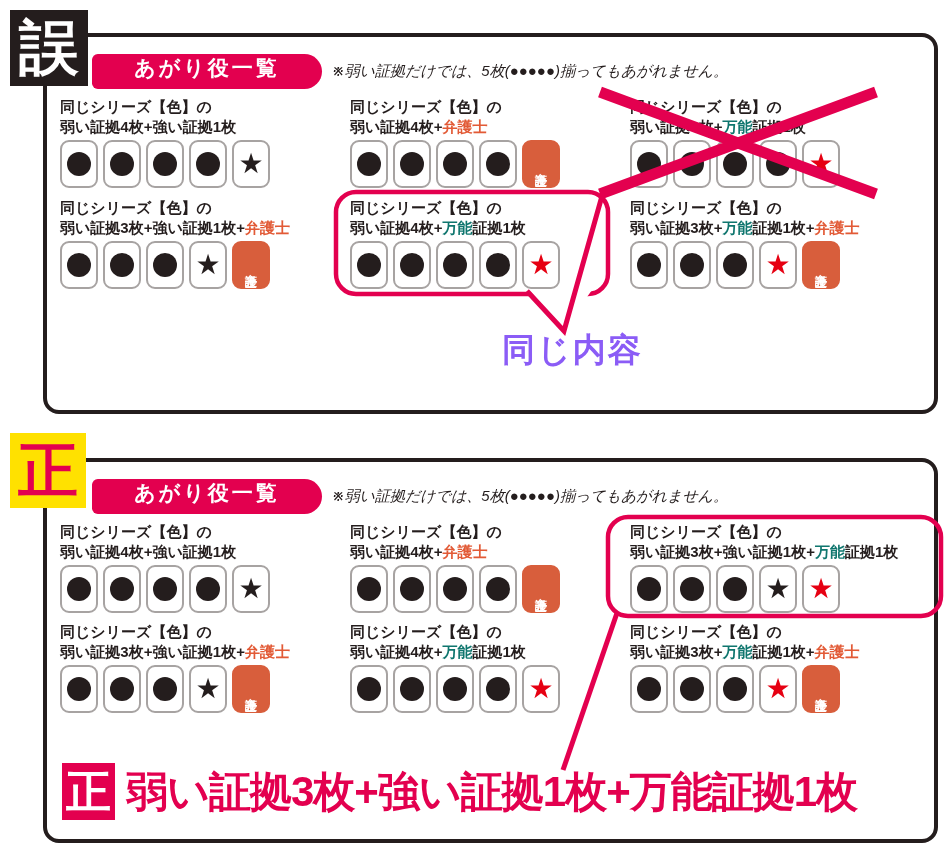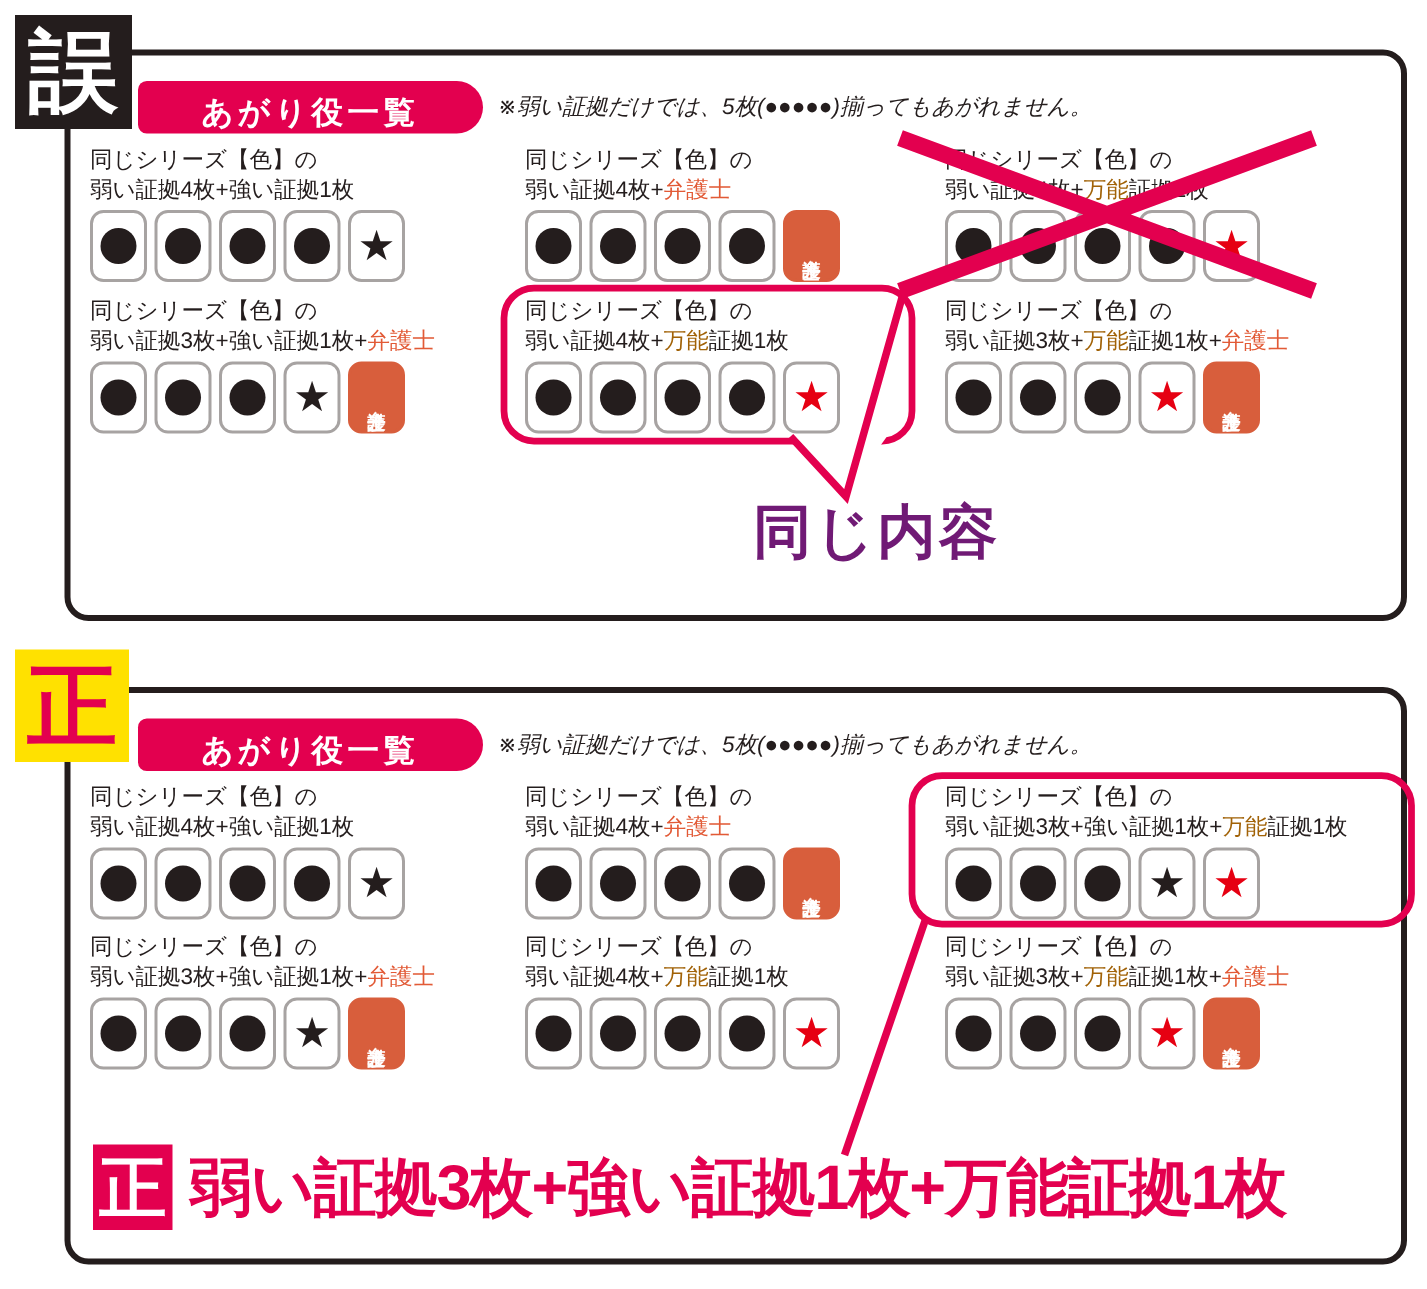--- a/index.html
+++ b/index.html
@@ -14,42 +14,42 @@
   #panel-error{top:33px;height:381px;}
   #panel-correct{top:458px;height:385px;}
   .stampbox{
     position:absolute;display:flex;align-items:center;justify-content:center;
     font-weight:bold;z-index:6;line-height:1;
   }
   #stamp-error{left:10px;top:10px;width:78px;height:76px;background:#241d1d;color:#ffffff;font-size:60px;}
   #stamp-correct{left:10px;top:433px;width:76px;height:75px;background:#ffe100;color:#e3004f;font-size:60px;}
   .badge{
     position:absolute;left:45px;top:17px;width:230px;height:35px;background:#e3004f;color:#ffffff;
-    border-radius:6px 18px 18px 6px;display:flex;align-items:flex-end;justify-content:center;
+    border-radius:6px 18px 18px 6px;display:flex;align-items:flex-start;justify-content:center;
     font-size:21px;font-weight:bold;letter-spacing:3px;
   }
   .note{position:absolute;left:285px;top:25px;font-size:15px;font-weight:500;white-space:nowrap;font-style:italic;}
   .combo{position:absolute;}
-  .combo .lbl{font-size:15px;line-height:20px;font-weight:400;white-space:nowrap;}
-  .seg-red{color:#a16207;}
+  .combo .lbl{font-size:15px;line-height:20px;font-weight:700;white-space:nowrap;}
+  .seg-red{color:#0f766e;}
   .seg-orange{color:#e25a36;}
   .tiles{display:flex;gap:5px;margin-top:3px;}
   .tile{
     width:38px;height:48px;background:#ffffff;border:2px solid #a7a3a2;border-radius:9px;
     display:flex;align-items:center;justify-content:center;box-sizing:border-box;line-height:1;
   }
   .tile.star-black{color:#241d1d;font-size:28px;}
   .tile.star-red{color:#e60012;font-size:28px;}
   .tile .dotg{width:24px;height:24px;border-radius:50%;background:#241d1d;}
   .tile.lawyer{
     background:#d85e3c;border-color:#d85e3c;color:#ffffff;font-size:12px;font-weight:bold;
     writing-mode:vertical-rl;text-orientation:upright;letter-spacing:1px;
   }
   .big-annotation{
-    position:absolute;left:502px;top:328px;font-size:39px;font-weight:bold;color:#701a75;
+    position:absolute;left:502px;top:328px;font-size:33px;font-weight:bold;color:#8b5cf6;
     letter-spacing:2px;white-space:nowrap;
   }
   .callout{position:absolute;left:62px;top:763px;display:flex;align-items:center;z-index:6;}
   .callout .cstamp{
     width:53px;height:57px;background:#e3004f;color:#ffffff;display:flex;align-items:center;
     justify-content:center;font-size:45px;font-weight:bold;line-height:1;
   }
   .callout .ctext{margin-left:11px;font-size:42px;font-weight:bold;color:#e3004f;white-space:nowrap;letter-spacing:-1px;}
   svg.overlay{position:absolute;left:0;top:0;pointer-events:none;z-index:4;}
 </style>

